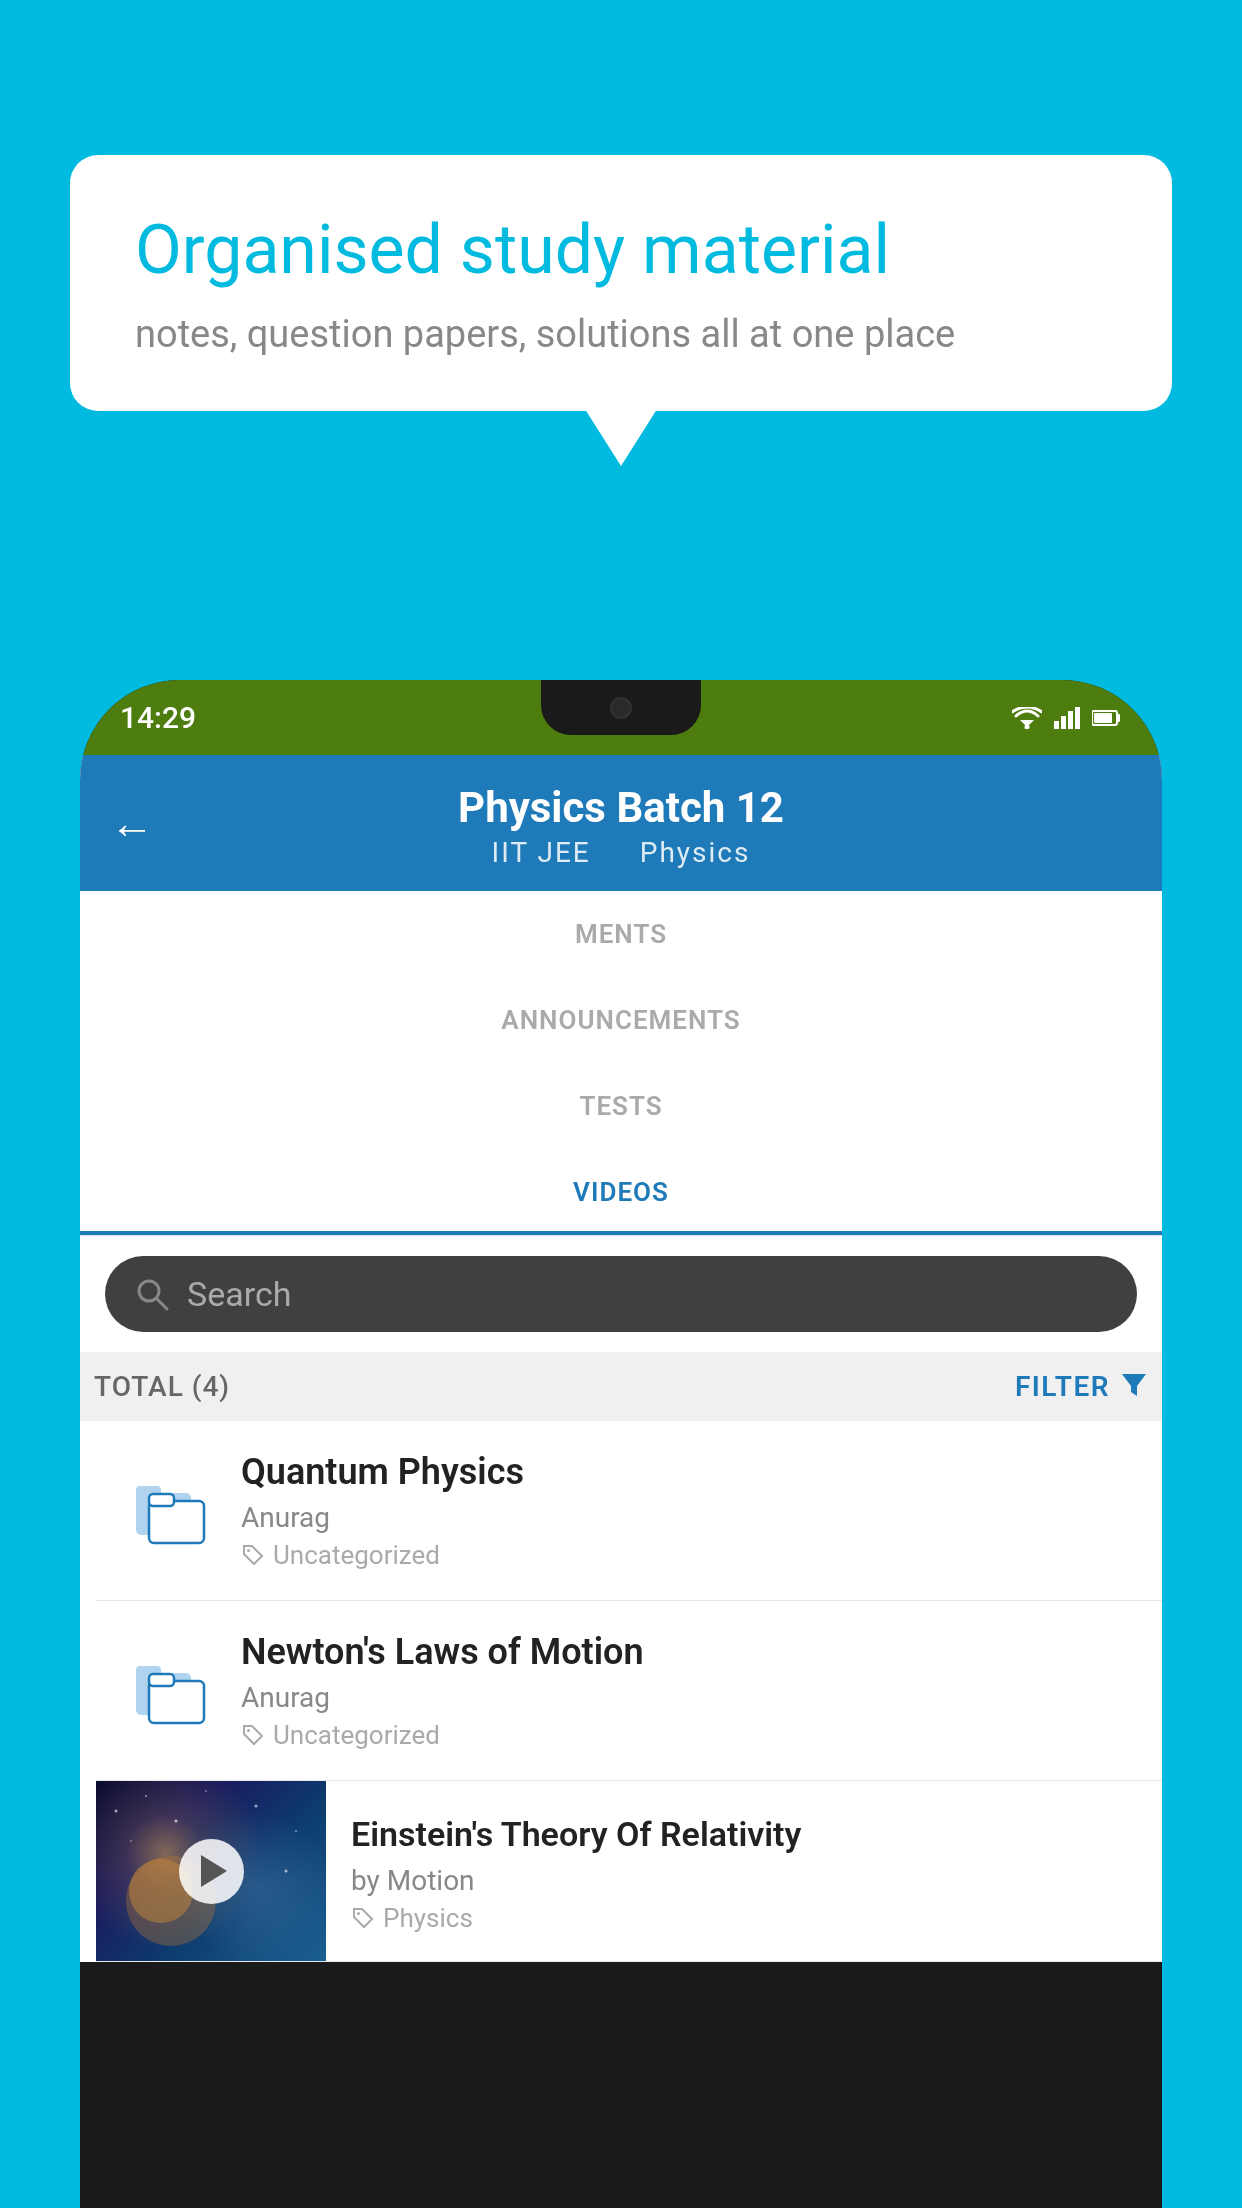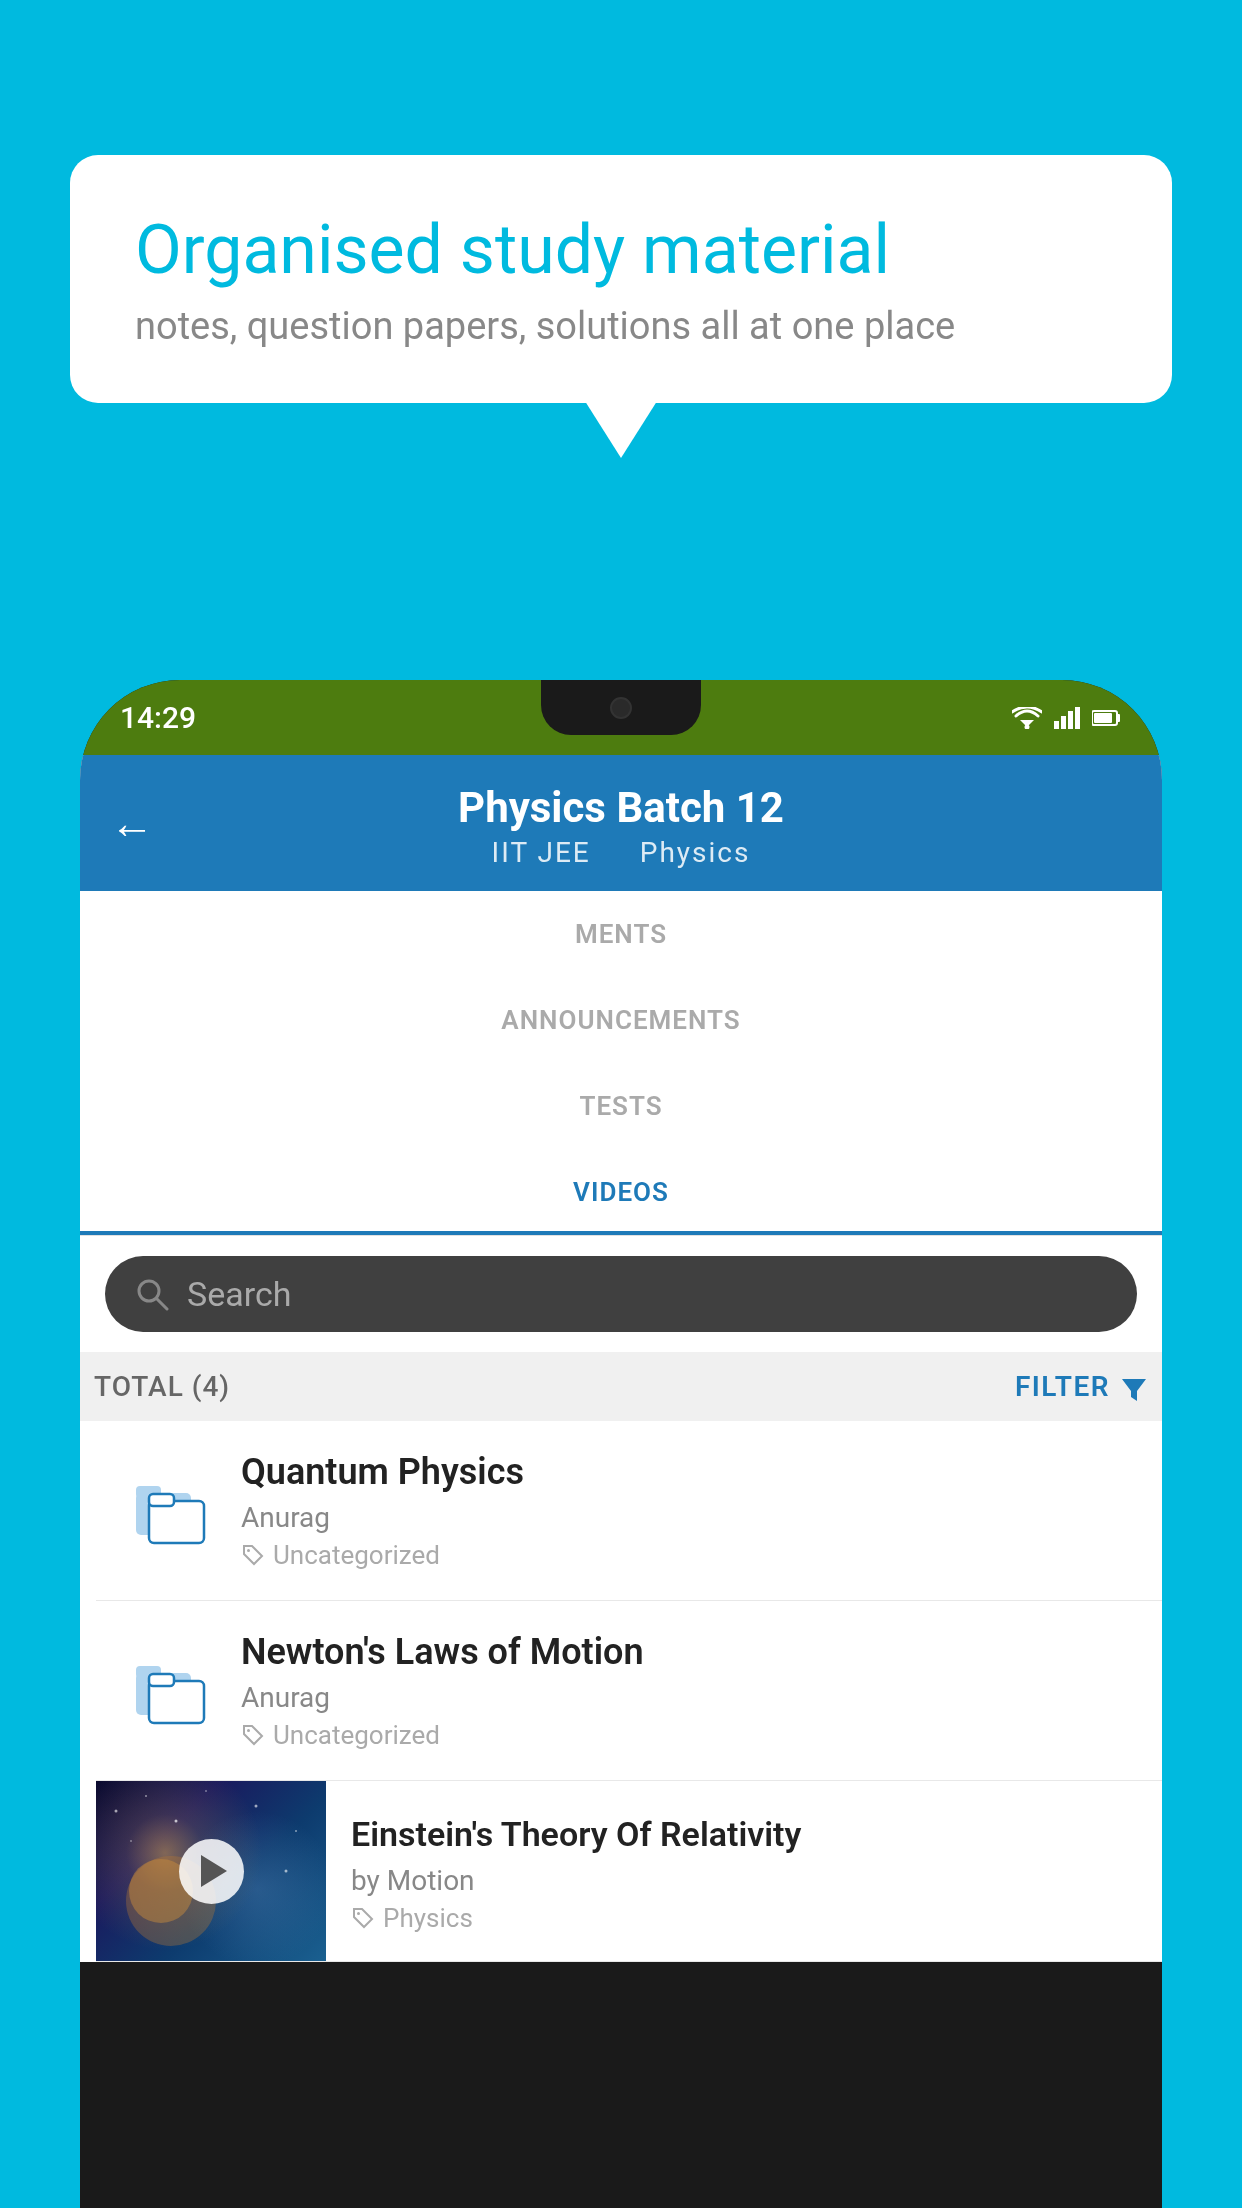--- a/index.html
+++ b/index.html
@@ -39,21 +39,21 @@
       border-left: 38px solid transparent;
       border-right: 38px solid transparent;
       border-top: 60px solid white;
     }
 
     .bubble-title {
       font-size: 68px;
       font-weight: 400;
       color: #00BADF;
       line-height: 1.2;
-      margin-bottom: 12px;
+      margin-bottom: 20px;
     }
 
     .bubble-subtitle {
       font-size: 38px;
       color: #888;
       font-weight: 400;
     }
 
     
     .phone-outer {
@@ -222,21 +222,21 @@
 
     .total-text {
       font-size: 28px;
       color: #666;
       font-weight: 500;
       letter-spacing: 1px;
     }
 
     .filter-btn {
       display: flex;
-      align-items: flex-end;
+      align-items: flex-start;
       gap: 10px;
       color: #1e7ab8;
       font-size: 28px;
       font-weight: 600;
       letter-spacing: 1.5px;
     }
 
     
     .list-container {
       background: white;

